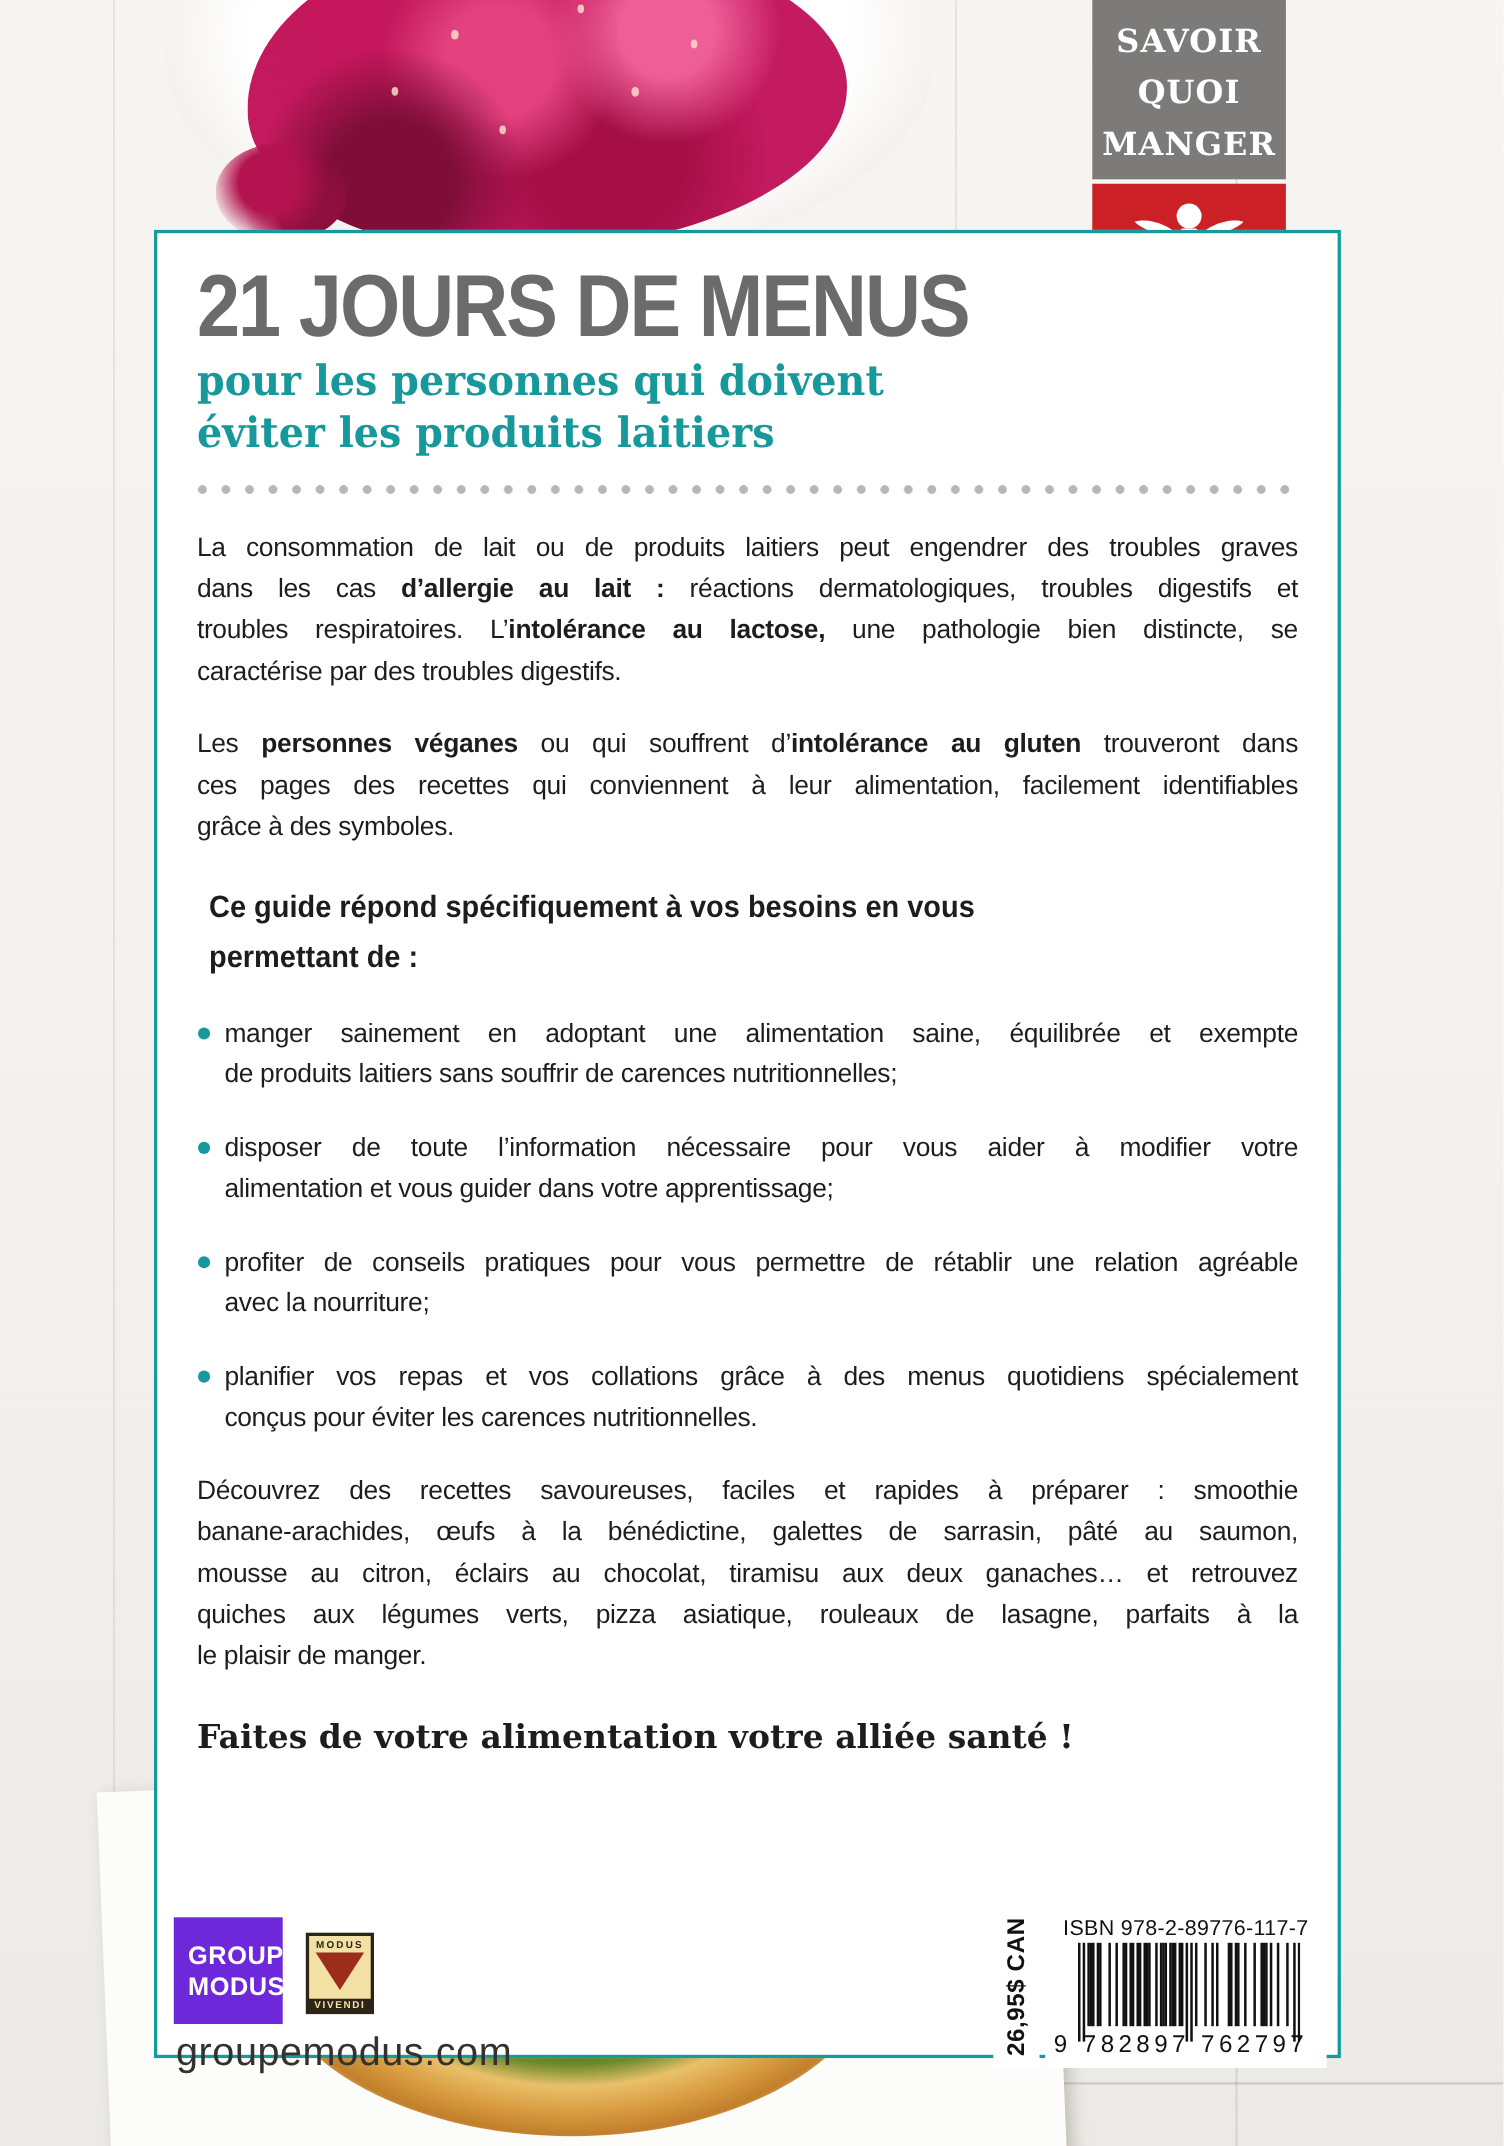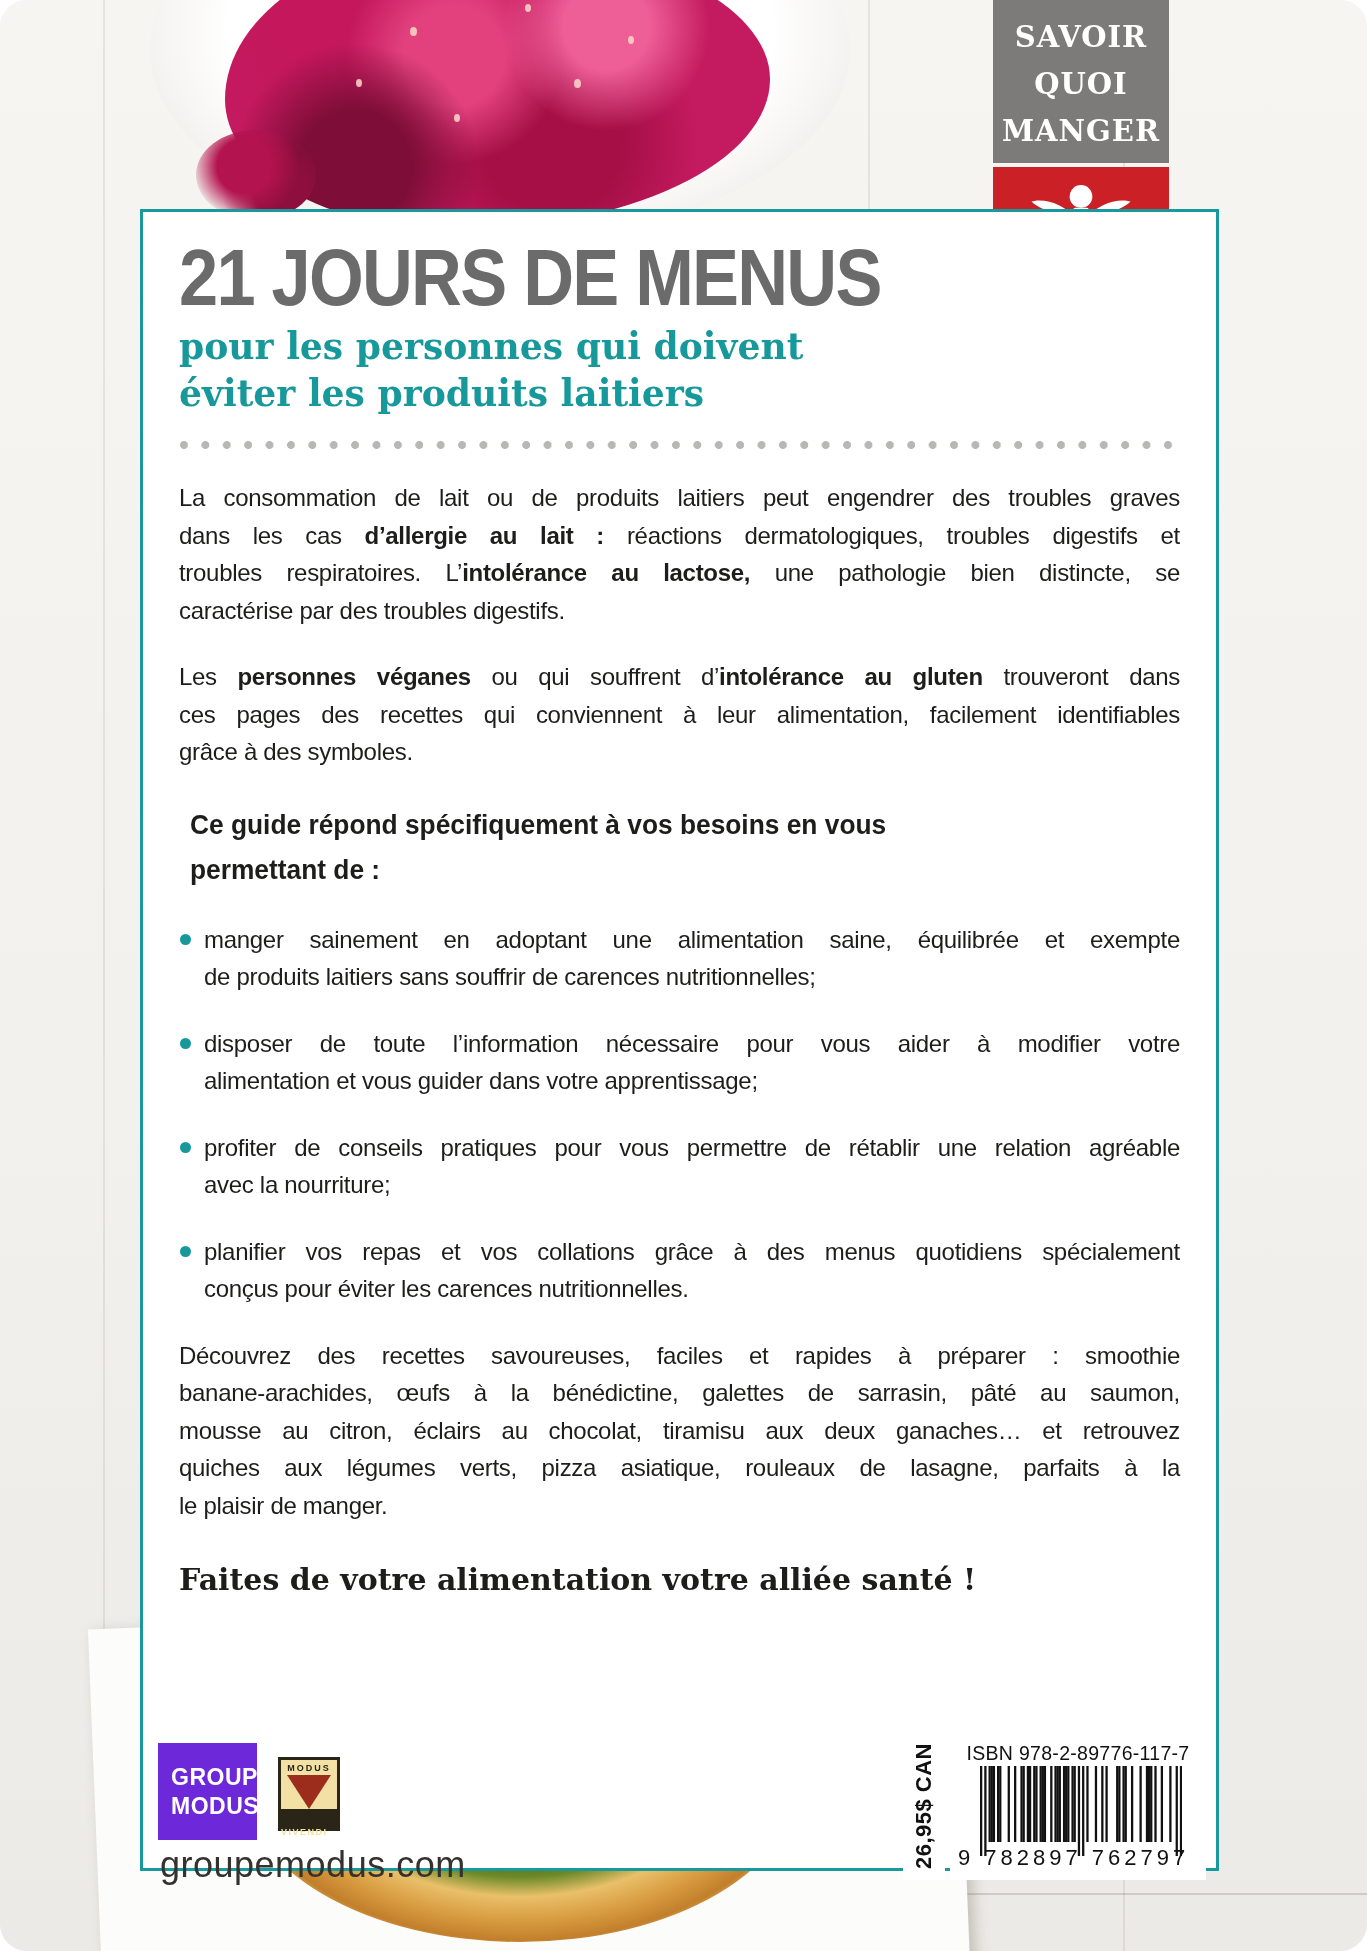--- a/index.html
+++ b/index.html
@@ -1,17 +1,17 @@
 <!DOCTYPE html>
 <html><head>
 <meta charset="utf-8">
 <style>
   html,body{margin:0;padding:0;}
   body{font-family:"Liberation Sans",sans-serif;}
-  #cover{position:relative;width:1367px;height:1951px;overflow:hidden;background:#f4f3f0;border-radius:27px;}
+  #cover{position:relative;width:1367px;height:1951px;overflow:hidden;background:#f4f3f0;}
 
   
   #cover .wood{position:absolute;inset:0;
     background:
       repeating-linear-gradient(90deg, rgba(90,75,60,0.00) 0 103px, rgba(90,75,60,0.10) 103px 105px, rgba(90,75,60,0.00) 105px 255px),
       linear-gradient(180deg,#f6f5f2 0%,#f2f1ee 55%,#eceae6 100%);}
   .plank-shadow{position:absolute;height:2px;background:rgba(70,60,50,.18);}
 
   
   .plate-top{position:absolute;left:150px;top:-140px;width:700px;height:380px;border-radius:50%;
@@ -76,21 +76,21 @@
   
   .logo-gm{position:absolute;left:158px;top:1743px;width:99px;height:97px;background:#6d28d9;
     color:#fff;font-weight:bold;font-size:23px;line-height:29px;display:flex;flex-direction:column;
     justify-content:center;padding-left:13px;box-sizing:border-box;letter-spacing:.5px;}
   .logo-mv{position:absolute;left:278px;top:1757px;width:62px;height:74px;background:#2b2517;
     box-sizing:border-box;padding:3px;display:flex;flex-direction:column;}
   .logo-mv .mv-top{background:#f2e0a4;flex:1;display:flex;flex-direction:column;align-items:center;}
   .logo-mv .mv-word{color:#2b2517;font-size:9px;font-weight:bold;letter-spacing:2px;margin-top:3px;}
   .logo-mv .mv-tri{width:0;height:0;margin-top:2px;
     border-left:22px solid transparent;border-right:22px solid transparent;border-top:34px solid #9c2d1d;}
-  .logo-mv .mv-bottom{color:#f2e0a4;font-size:9px;font-weight:bold;letter-spacing:1.5px;padding:18px 0 1px;}
+  .logo-mv .mv-bottom{color:#f2e0a4;font-size:9px;font-weight:bold;letter-spacing:1.5px;text-align:center;padding:0 0 1px;}
   .website{position:absolute;left:160px;top:1844px;color:#33322f;font-size:36px;letter-spacing:.5px;}
 
   
   .price-box{position:absolute;left:903px;top:1733px;width:42px;height:147px;background:#fff;
     display:flex;align-items:center;justify-content:center;}
   .price-box span{writing-mode:vertical-rl;transform:rotate(180deg);font-weight:bold;font-size:22px;color:#111;letter-spacing:.5px;}
   .isbn-box{position:absolute;left:950px;top:1733px;width:256px;height:147px;background:#fff;}
   .isbn-label{text-align:center;font-size:19.5px;color:#111;margin-top:9px;letter-spacing:.3px;}
   .barcode{position:absolute;left:30px;top:33px;}
   .barcode-digits{position:absolute;left:8px;top:112px;width:240px;font-size:22px;color:#111;letter-spacing:4px;white-space:pre;}

